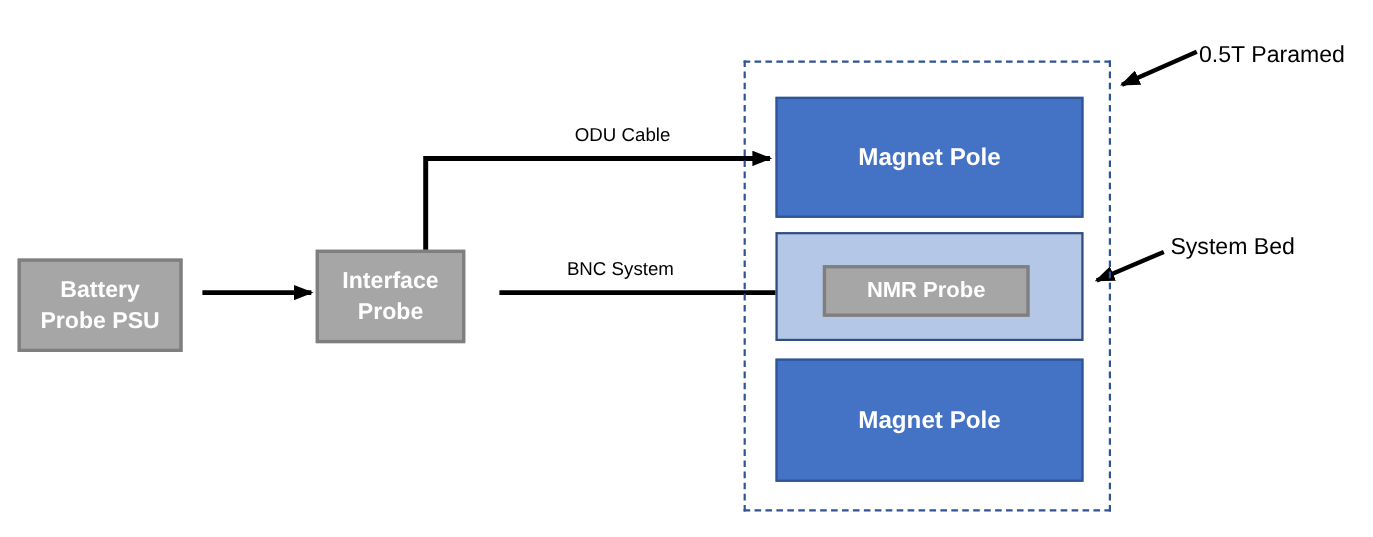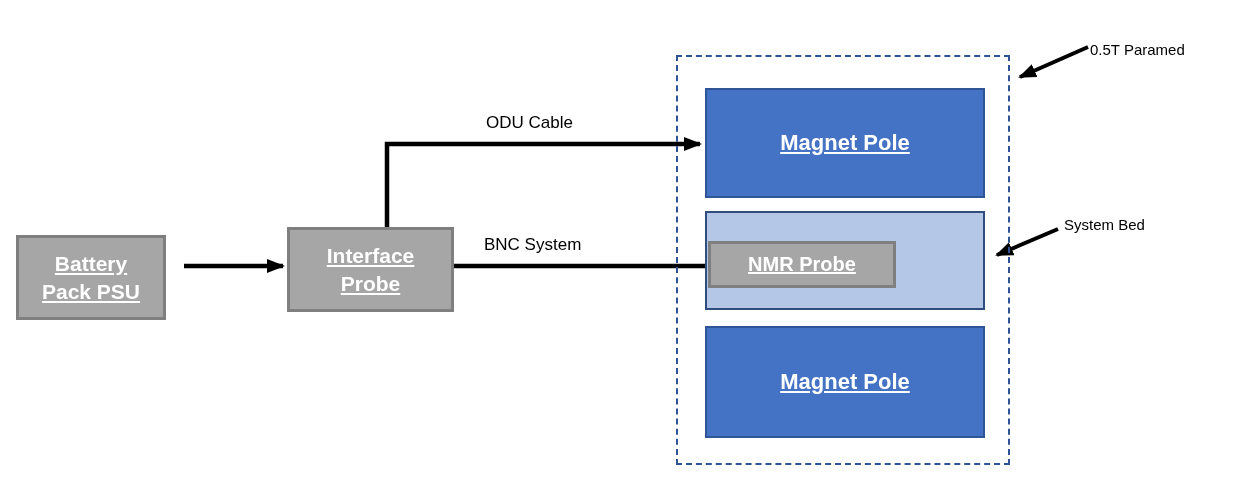--- a/index.html
+++ b/index.html
@@ -14,21 +14,20 @@
   .box {
     position: absolute;
     display: flex;
     flex-direction: column;
     align-items: center;
     justify-content: center;
     text-align: left;
     color: #ffffff;
     font-weight: bold;
     box-sizing: border-box;
-    text-decoration: underline;
   }
   .gray-box {
     background: #A6A6A6;
     border: 3px solid #7F7F7F;
     font-size: 21px;
     line-height: 28px;
   }
   .blue-box {
     background: #4472C4;
     border: 2px solid #2F5597;
@@ -40,41 +39,42 @@
   }
   .dashed-box {
     position: absolute;
     left: 676px; top: 55px;
     width: 334px; height: 410px;
     border: 2px dashed #2F5496;
     box-sizing: border-box;
     background: transparent;
   }
   #battery   { left: 16px;  top: 235px; width: 150px; height: 85px; }
-  #interface { left: 287px; top: 227px; width: 167px; height: 85px; }
+  #interface { left: 287px; top: 227px; width: 136px; height: 85px; }
   #magnet-top    { left: 705px; top: 88px;  width: 280px; height: 110px; }
   #patient-bed   { left: 705px; top: 211px; width: 280px; height: 99px; }
   #magnet-bottom { left: 705px; top: 326px; width: 280px; height: 112px; }
   #nmr-probe {
-    left: 708px; top: 241px; width: 188px; height: 47px;
+    left: 748px; top: 241px; width: 188px; height: 47px;
     background: #A6A6A6;
     border: 3px solid #7F7F7F;
     font-size: 20px;
   }
   .cable-label {
     position: absolute;
     width: 160px;
+    text-align: center;
     font-size: 17px;
     color: #000000;
   }
   #odu-label { left: 486px; top: 113px; }
   #bnc-label { left: 484px; top: 235px; }
   .annotation {
     position: absolute;
-    font-size: 15px;
+    font-size: 21px;
     line-height: 23px;
     color: #000000;
     white-space: nowrap;
   }
   #mri-label { left: 1090px; top: 38px; }
   #bed-label { left: 1064px; top: 213px; }
   svg.connectors {
     position: absolute;
     left: 0; top: 0;
     width: 1248px; height: 488px;
@@ -97,21 +97,21 @@
     <path d="M 387 228 L 387 144 L 700 144" stroke-width="4.5" marker-end="url(#arrow)"></path>
     <path d="M 454 266 L 745 266" stroke-width="4.5" marker-end="url(#arrow)"></path>
     <path d="M 1088 47 L 1020 77" stroke-width="4" marker-end="url(#arrow)"></path>
     <path d="M 1058 229 L 997 255" stroke-width="4" marker-end="url(#arrow)"></path>
   </svg>
 
   <div class="dashed-box"></div>
 
   <div class="box gray-box" id="battery">
     <span>Battery</span>
-    <span>Pack PSU</span>
+    <span>Probe PSU</span>
   </div>
 
   <div class="box gray-box" id="interface">
     <span>Interface</span>
     <span>Probe</span>
   </div>
 
   <div class="box blue-box" id="magnet-top">
     <span>Magnet Pole</span>
   </div>

